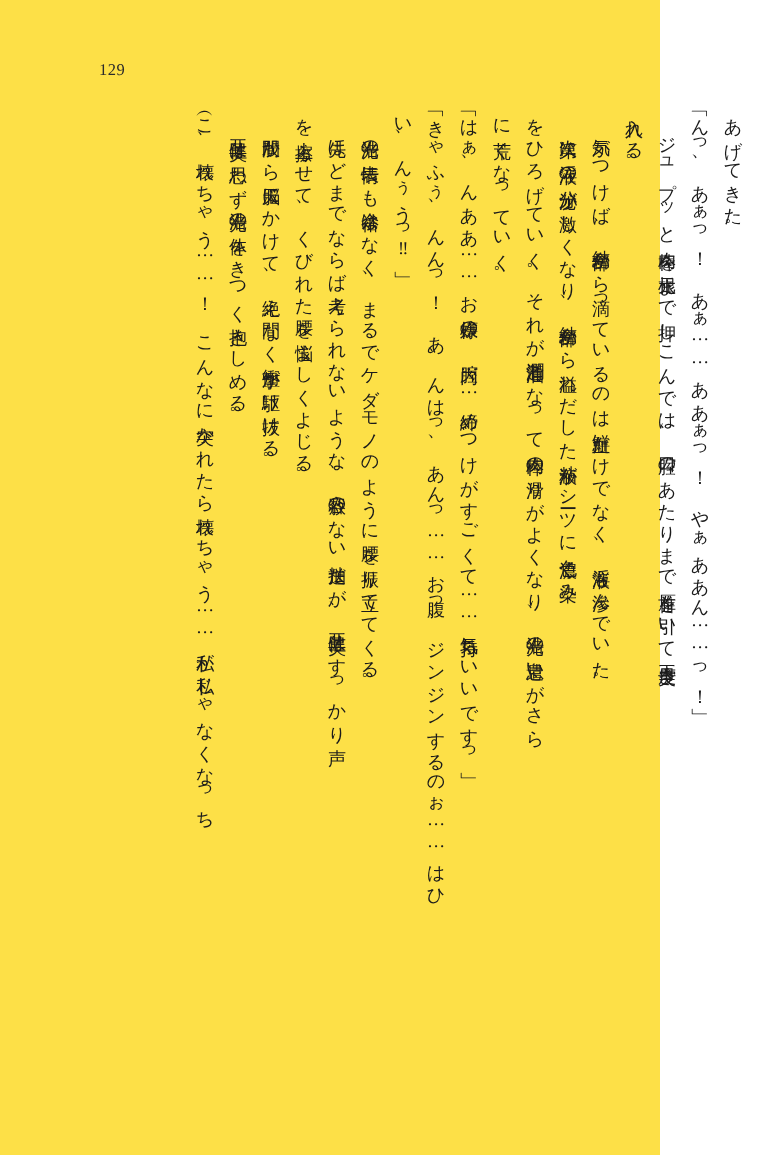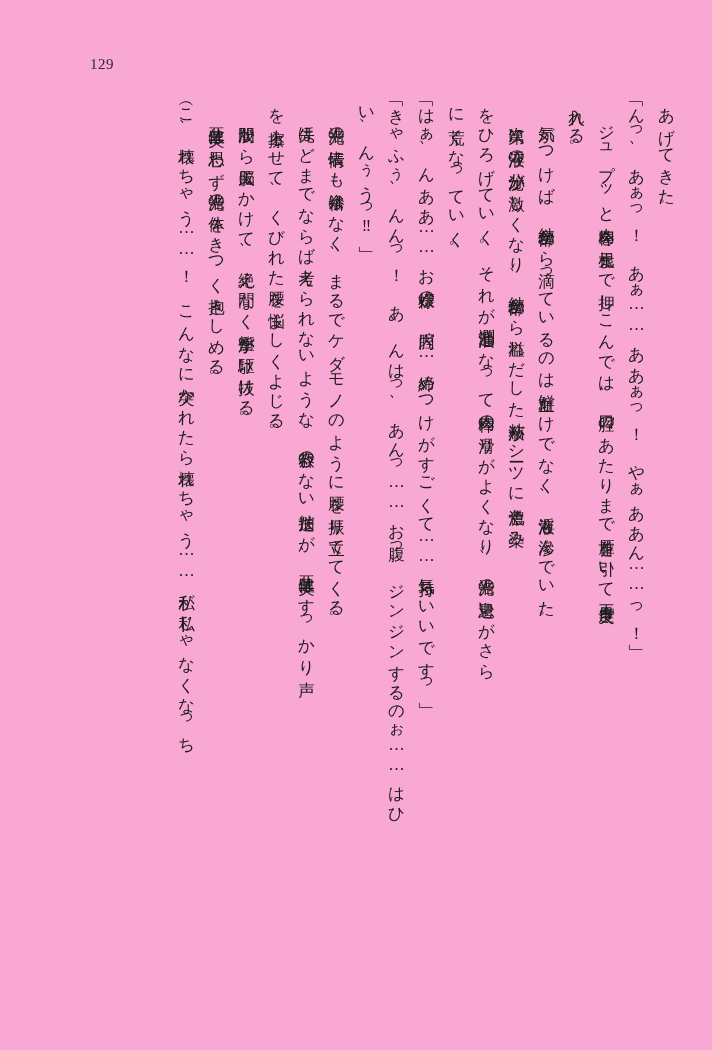--- a/index.html
+++ b/index.html
@@ -9,23 +9,23 @@
   }
   body {
     width: 712px;
     height: 1050px;
     overflow: hidden;
     font-family: "Liberation Serif", "DejaVu Serif", serif;
     color: #1a1a1a;
   }
   .page {
     position: relative;
-    width: 712px;
+    width: 600px;
     height: 1050px;
-    background: #f9a8d4;
+    background: #fde047;
     box-sizing: border-box;
   }
   .page-number {
     position: absolute;
     top: 56px;
     left: 90px;
     font-size: 15px;
     letter-spacing: 0.5px;
     color: #2b2b2b;
     font-family: "Liberation Serif", "DejaVu Serif", serif;

